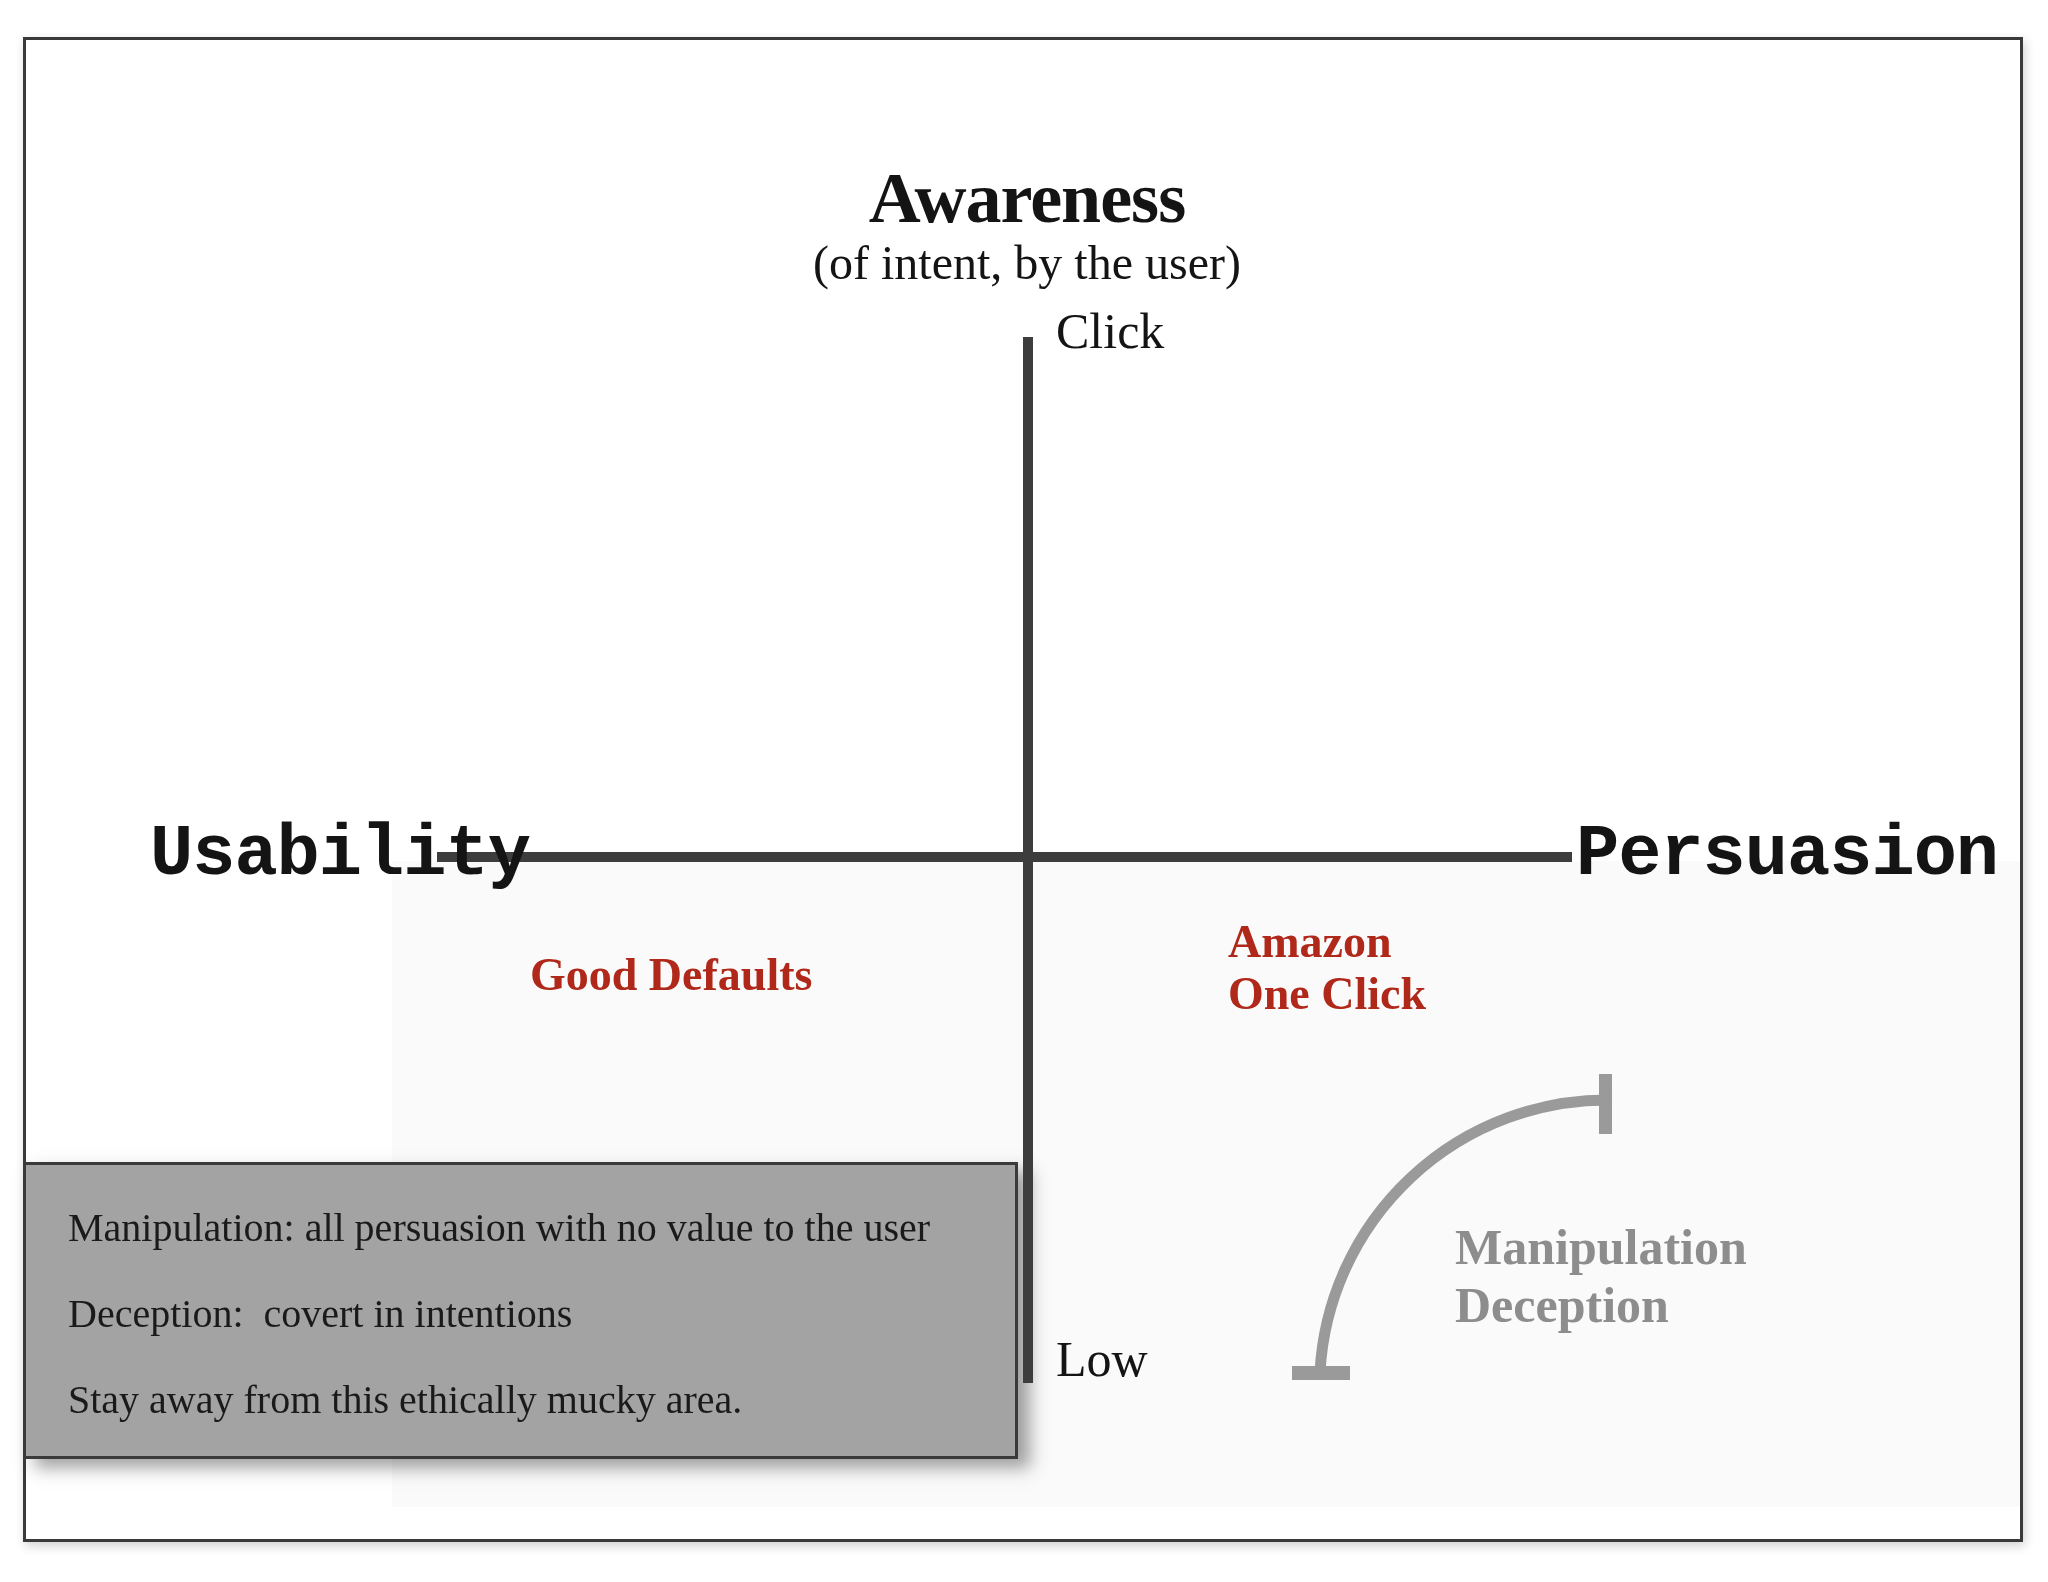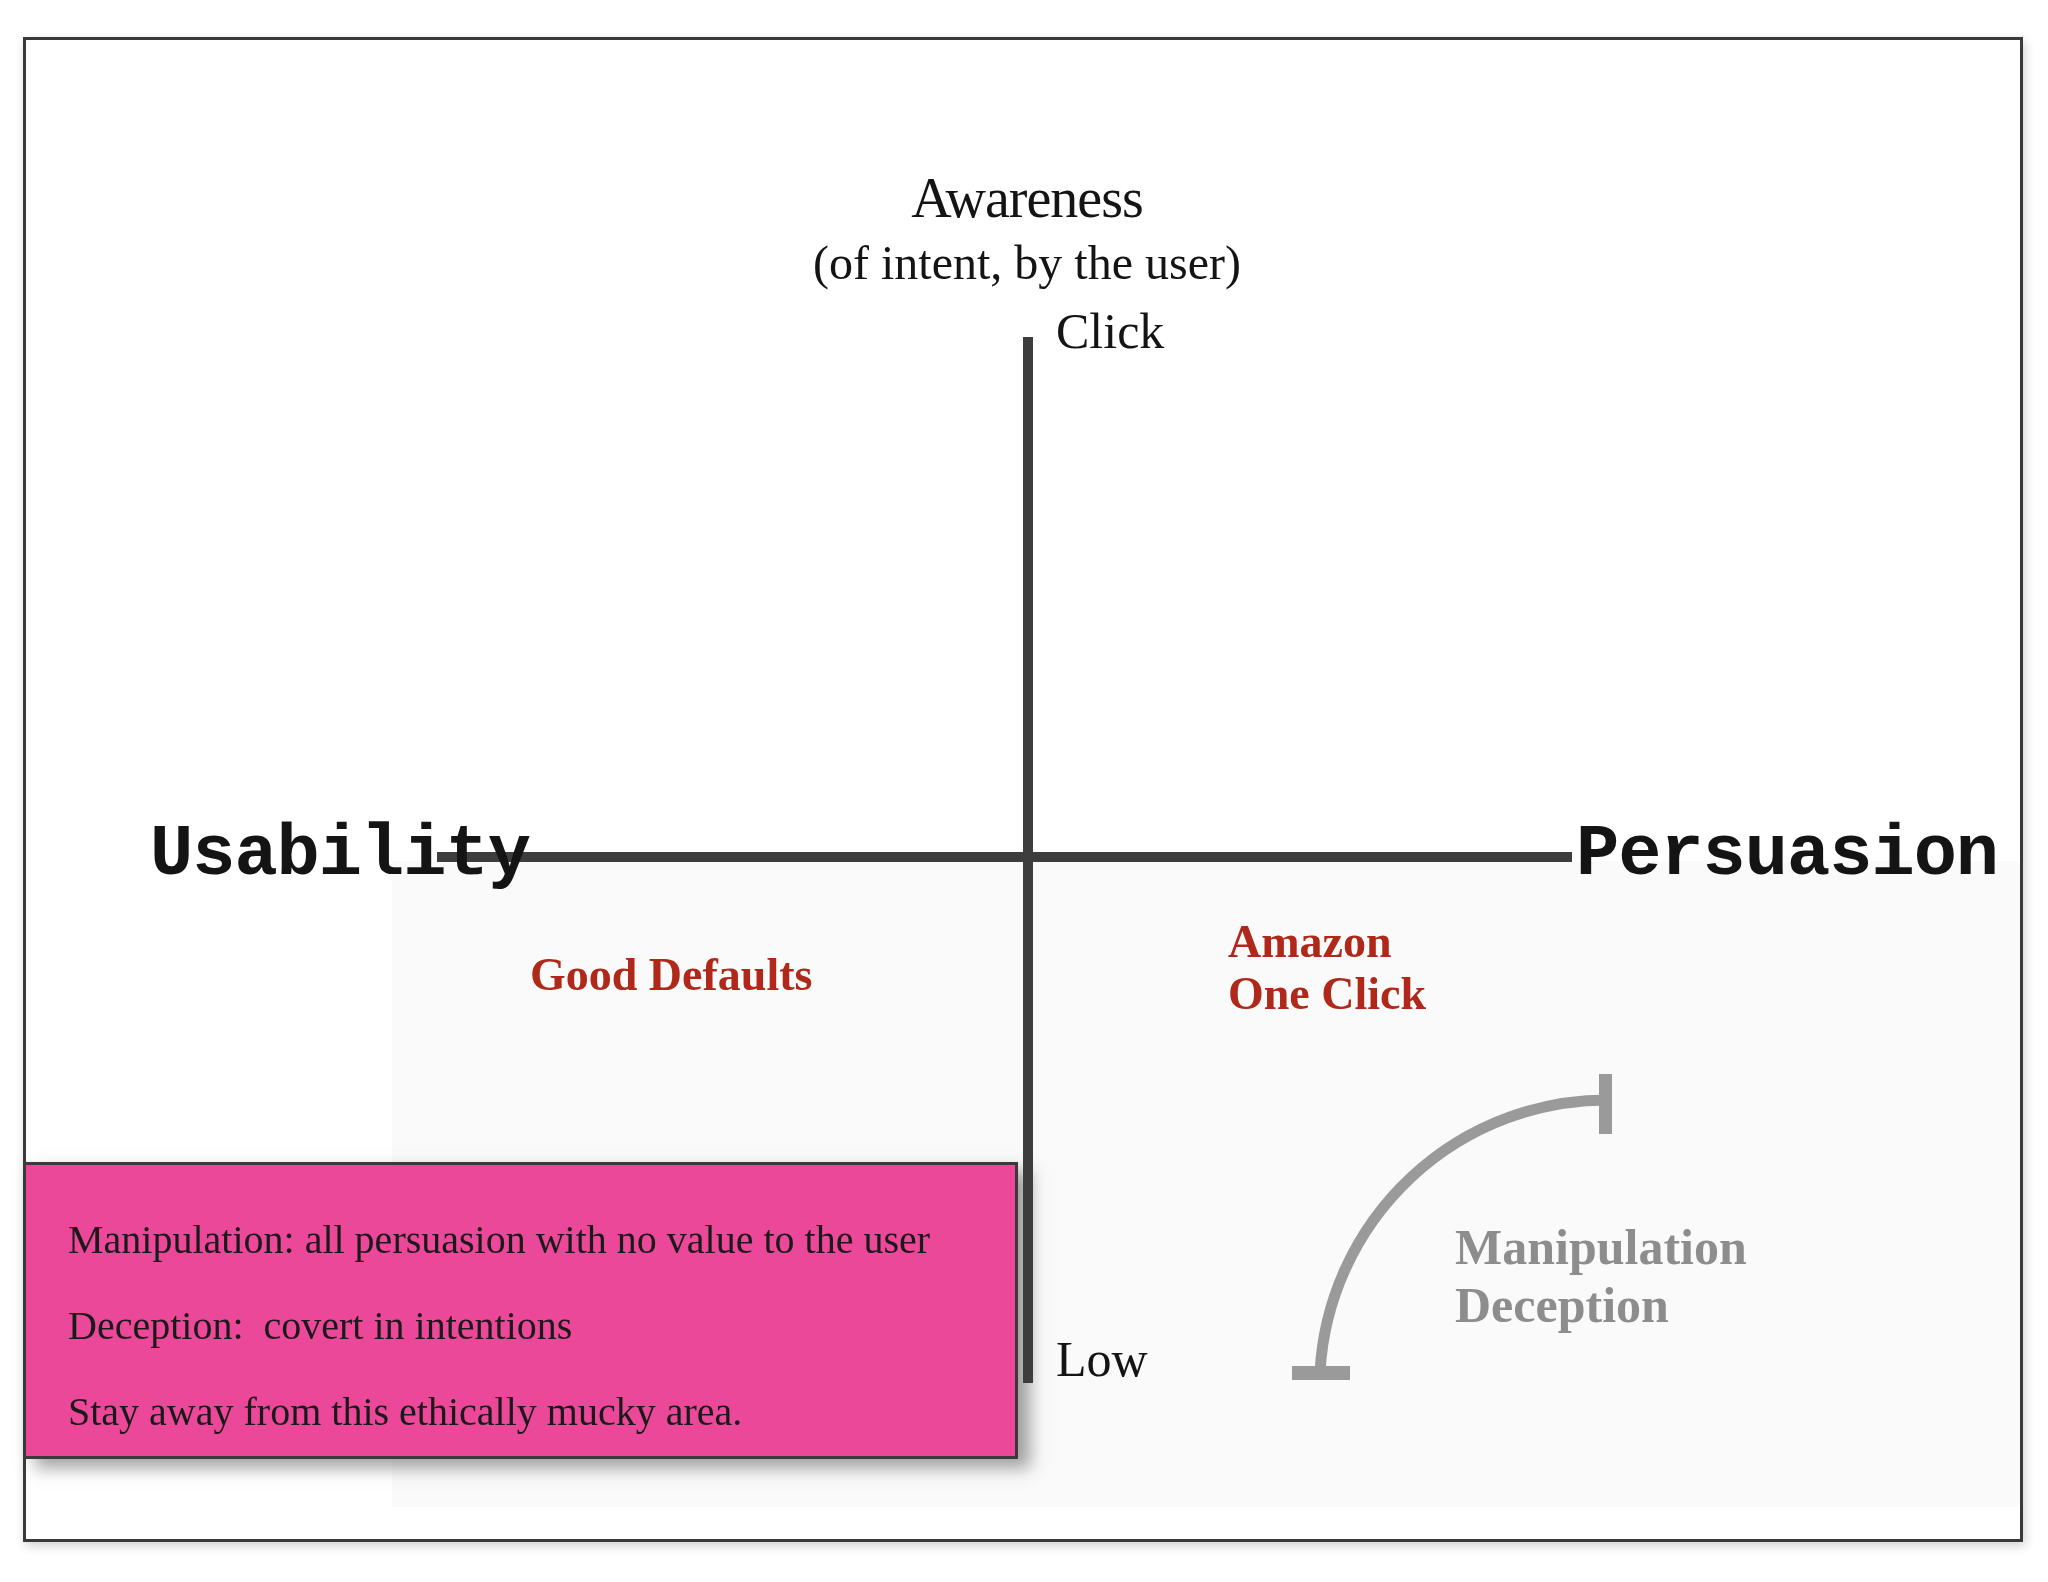--- a/index.html
+++ b/index.html
@@ -37,23 +37,23 @@
     left: 0; top: 0;
     width: 2048px; height: 1582px;
     z-index: 2;
     pointer-events: none;
   }
   .note-box {
     left: 23px; top: 1162px;
     width: 995px; height: 297px;
     box-sizing: border-box;
     border: 3px solid #3a3a3a;
-    background: #ec4899;
+    background: #a3a3a3;
     box-shadow: 12px 9px 16px rgba(70,70,70,0.5);
-    padding: 31px 18px 0 42px;
+    padding: 19px 18px 0 42px;
     z-index: 3;
   }
   .note-line {
     height: 86px;
     display: flex;
     align-items: center;
     font-size: 40px;
     white-space: pre;
     color: #1a1a1a;
   }
@@ -61,22 +61,22 @@
   .v-axis { left: 1023px; top: 337px; width: 10px; height: 1046px; }
   .h-axis { left: 437px; top: 852px; width: 1135px; height: 10px; }
 
   .txt { z-index: 5; line-height: 1; white-space: nowrap; }
 
   .title-block {
     left: 627px; top: 160px; width: 800px;
     text-align: center;
   }
   .title {
-    font-size: 56px;
-    font-weight: normal;
+    font-size: 72px;
+    font-weight: bold;
     line-height: 76px;
     letter-spacing: -1px;
   }
   .subtitle {
     font-size: 48px;
     line-height: 46px;
     margin-top: 4px;
   }
   .tick-label { font-size: 50px; }
   .high-label { left: 1056px; top: 306px; }

